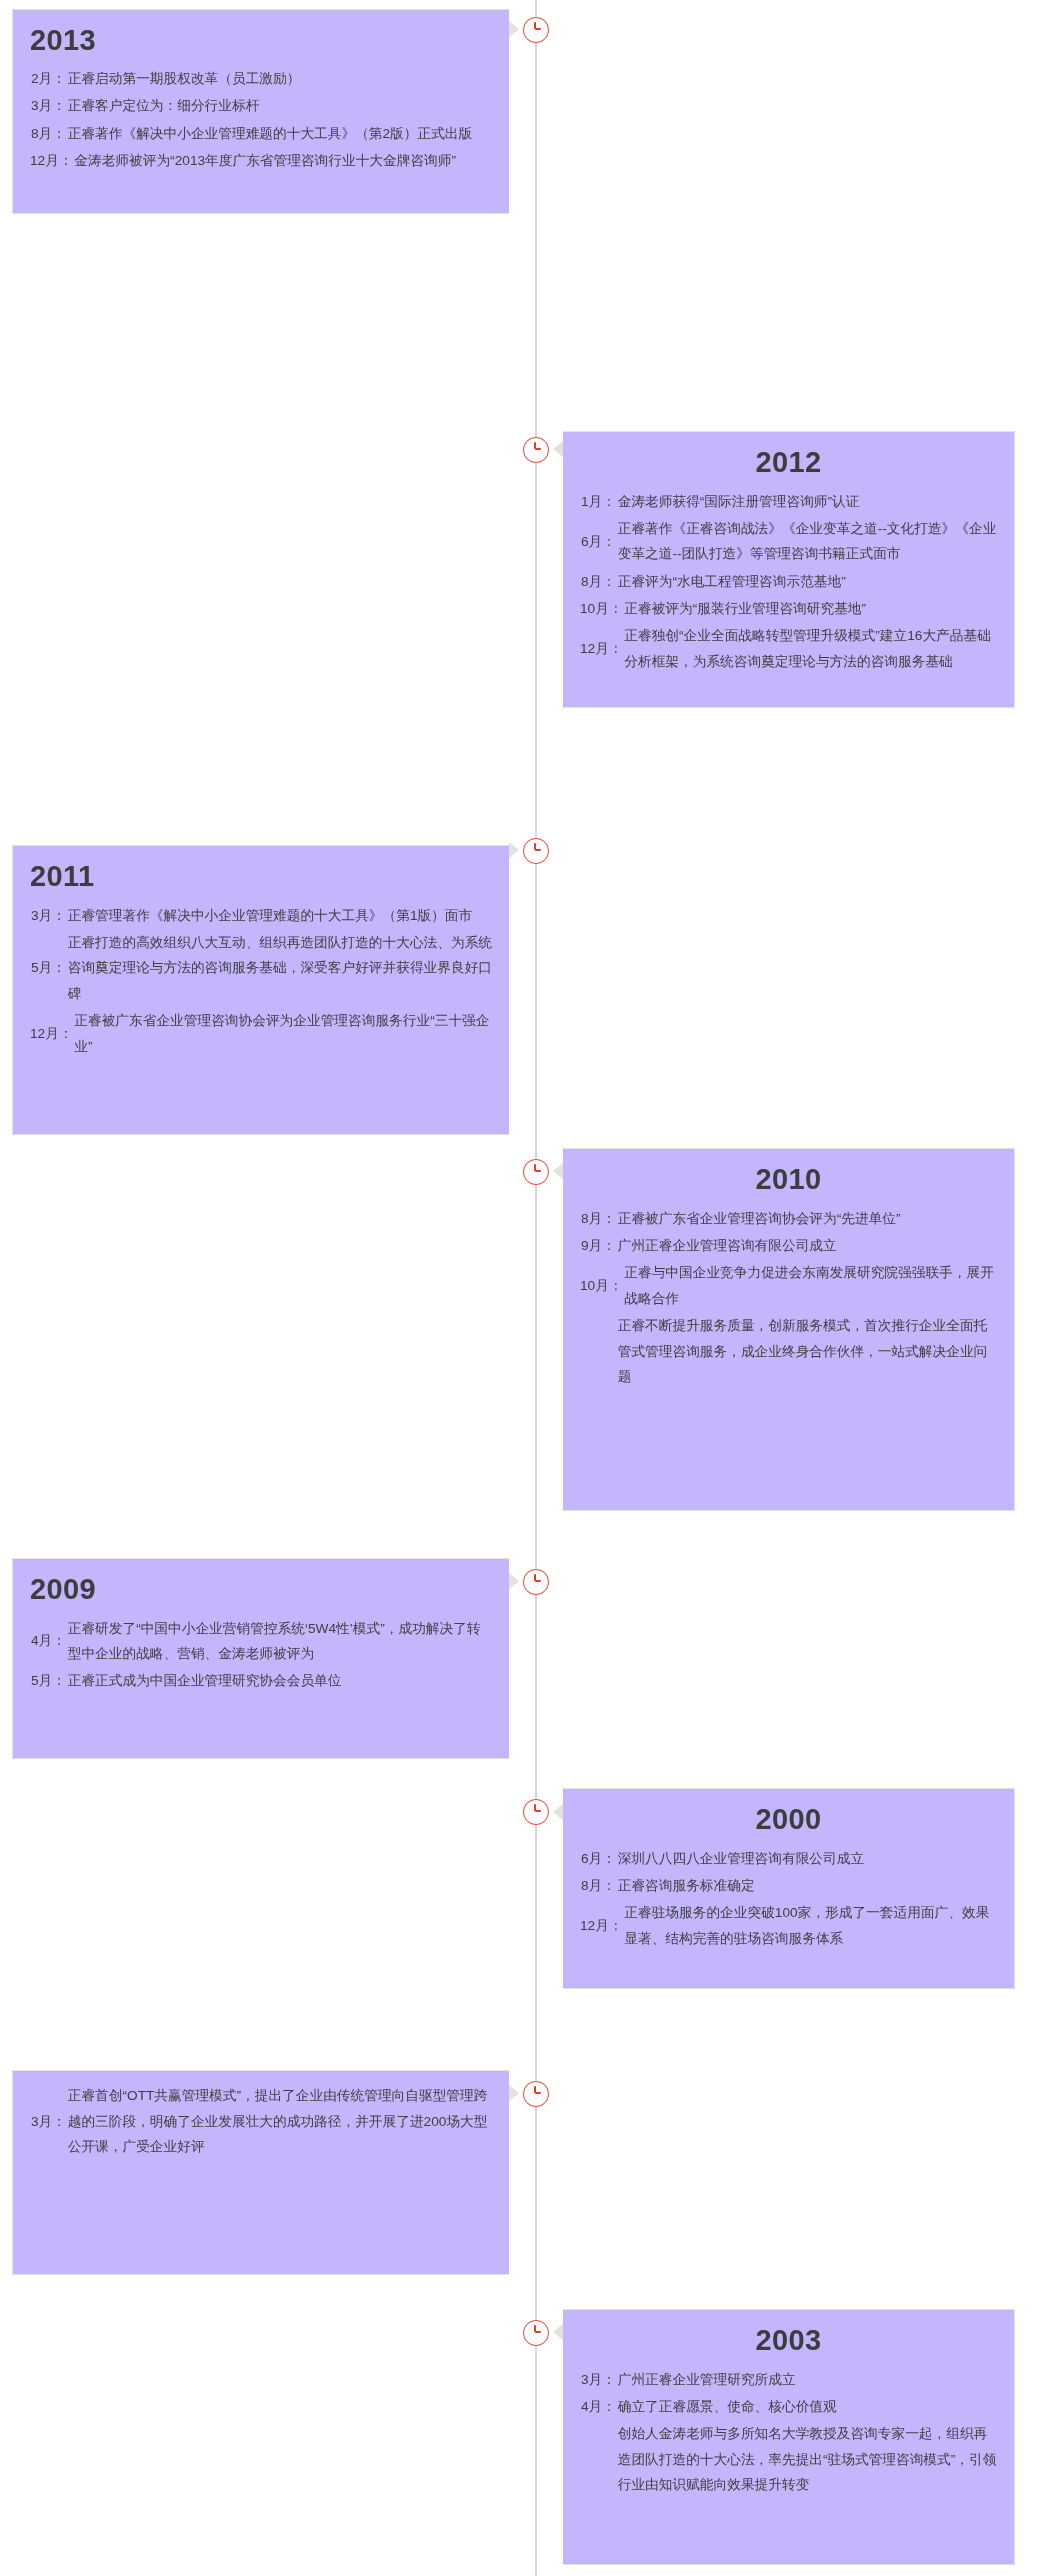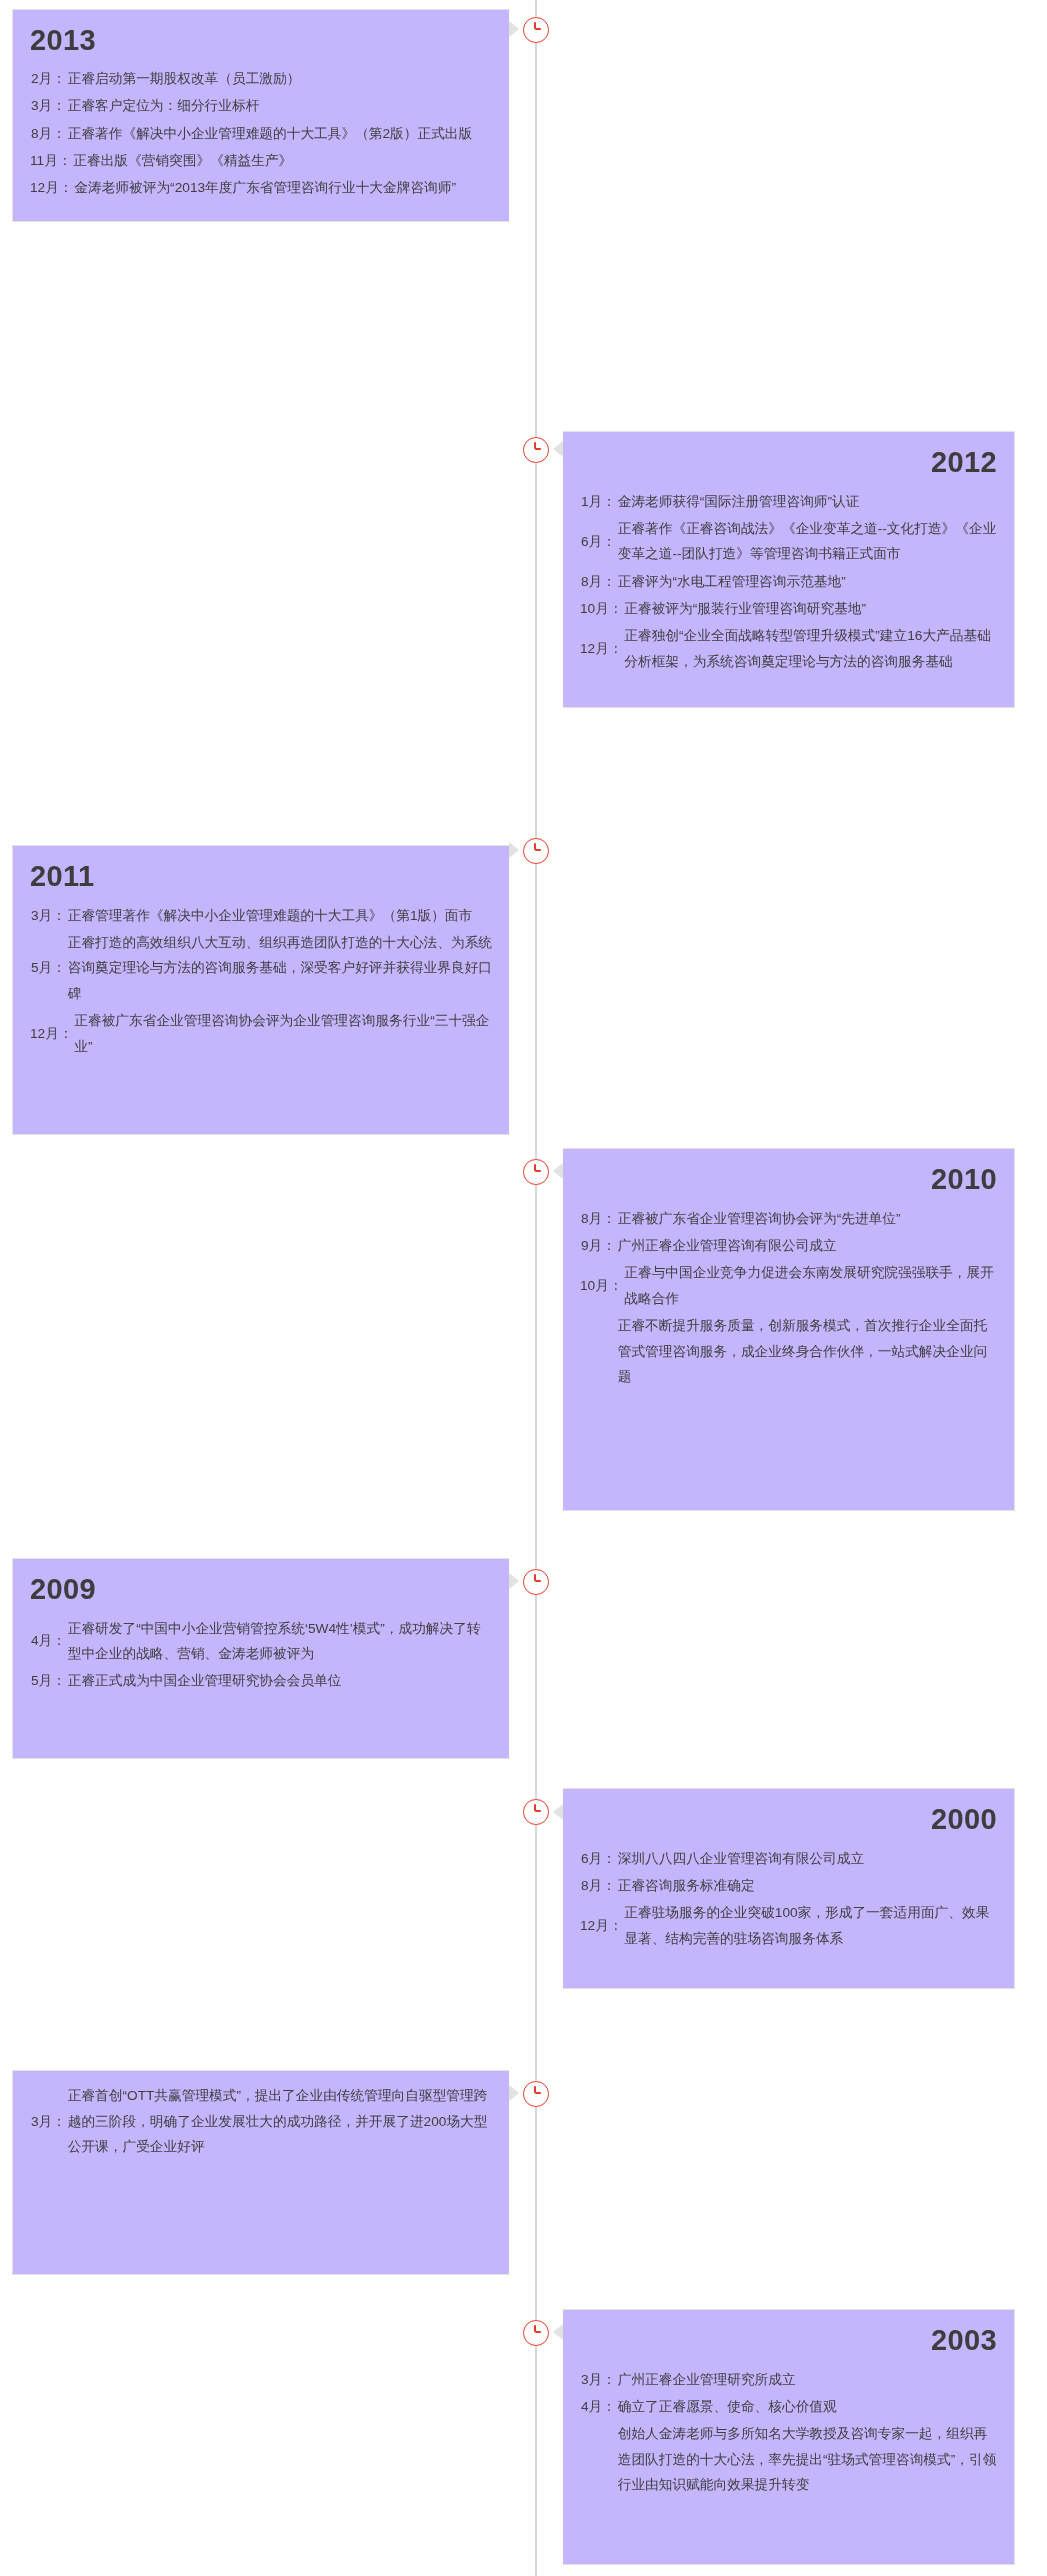--- a/index.html
+++ b/index.html
@@ -74,21 +74,21 @@
   .year {
     font-size: 29px;
     font-weight: bold;
     color: #3d3d3d;
     letter-spacing: 0.4px;
     line-height: 36px;
     margin: 0 0 8.5px 0;
     font-family: "Liberation Sans", "DejaVu Sans", sans-serif;
   }
   .card.right .year {
-    text-align: right;
+    text-align: center;
   }
   .rows {
     display: block;
   }
   .row {
     display: flex;
     align-items: center;
     font-size: 13.7px;
     line-height: 25.6px;
     color: #3f3f3f;
@@ -139,24 +139,20 @@
         </div>
         <div class="row">
           <span class="month">3月：</span>
           <span class="text">正睿客户定位为：细分行业标杆</span>
         </div>
         <div class="row">
           <span class="month">8月：</span>
           <span class="text">正睿著作《解决中小企业管理难题的十大工具》（第2版）正式出版</span>
         </div>
         <div class="row">
-          <span class="month">11月：</span>
-          <span class="text">正睿出版《营销突围》《精益生产》</span>
-        </div>
-        <div class="row">
           <span class="month">12月：</span>
           <span class="text">金涛老师被评为“2013年度广东省管理咨询行业十大金牌咨询师”</span>
         </div>
       </div>
     </div>
     <div class="pointer left" style="top: 21.3px; left: 509px;"></div>
     <div class="clock" style="top: 17px; left: 523px;">
       <div class="hand-h"></div>
       <div class="hand-m"></div>
     </div>

